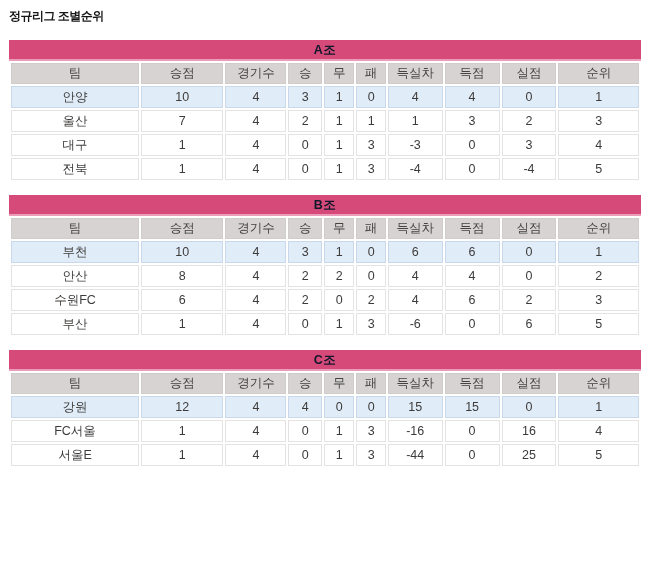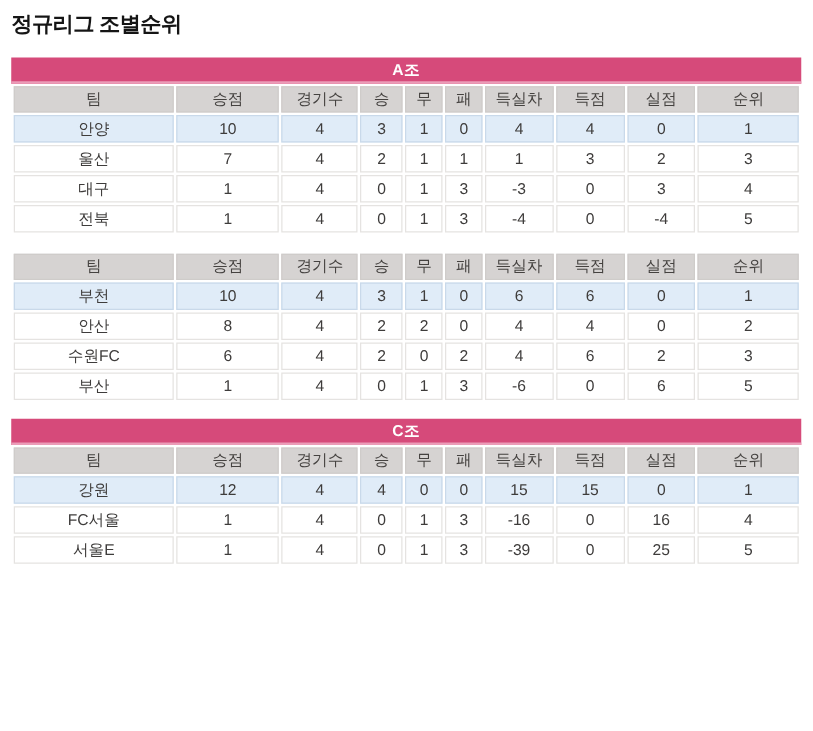--- a/index.html
+++ b/index.html
@@ -7,36 +7,36 @@
   body {
     width: 650px;
     height: 585px;
     background: #ffffff;
     font-family: "Liberation Sans", sans-serif;
     color: #3e3c3b;
     padding: 5px 9px 0 9px;
     overflow: hidden;
   }
   .page-title {
-    font-size: 17px;
+    font-size: 12px;
     font-weight: 700;
     color: #151515;
     letter-spacing: -0.5px;
     margin: 3px 0 15px 0;
   }
   .group-section { margin-bottom: 13px; }
   .group-bar {
     height: 21px;
     line-height: 21px;
     background: #d64a7a;
     border-bottom: 2px solid #eb9cb8;
     text-align: center;
     font-size: 12.5px;
     font-weight: 700;
-    color: #ffffff;
+    color: #0f172a;
     letter-spacing: 0.5px;
   }
   table.standings {
     width: 100%;
     table-layout: fixed;
     border-collapse: separate;
     border-spacing: 2px;
     margin-top: 0;
   }
   table.standings th {
@@ -154,20 +154,21 @@
             <td class="cell-losses">3</td>
             <td class="cell-goal_diff">-4</td>
             <td class="cell-goals_for">0</td>
             <td class="cell-goals_against">-4</td>
             <td class="cell-rank">5</td>
           </tr>
         </tbody>
       </table>
     </section>
     <section class="group-section">
+      <div class="group-bar"><span>B조</span></div>
       <table class="standings">
         <colgroup>
           <col class="c-team">
           <col class="c-points">
           <col class="c-games">
           <col class="c-w">
           <col class="c-d">
           <col class="c-l">
           <col class="c-gd">
           <col class="c-gf">
@@ -294,21 +295,21 @@
             <td class="cell-goals_against">16</td>
             <td class="cell-rank">4</td>
           </tr>
           <tr>
             <td class="cell-team">서울E</td>
             <td class="cell-points">1</td>
             <td class="cell-games">4</td>
             <td class="cell-wins">0</td>
             <td class="cell-draws">1</td>
             <td class="cell-losses">3</td>
-            <td class="cell-goal_diff">-39</td>
+            <td class="cell-goal_diff">-44</td>
             <td class="cell-goals_for">0</td>
             <td class="cell-goals_against">25</td>
             <td class="cell-rank">5</td>
           </tr>
         </tbody>
       </table>
     </section>
   </div>
 
 </body></html>

